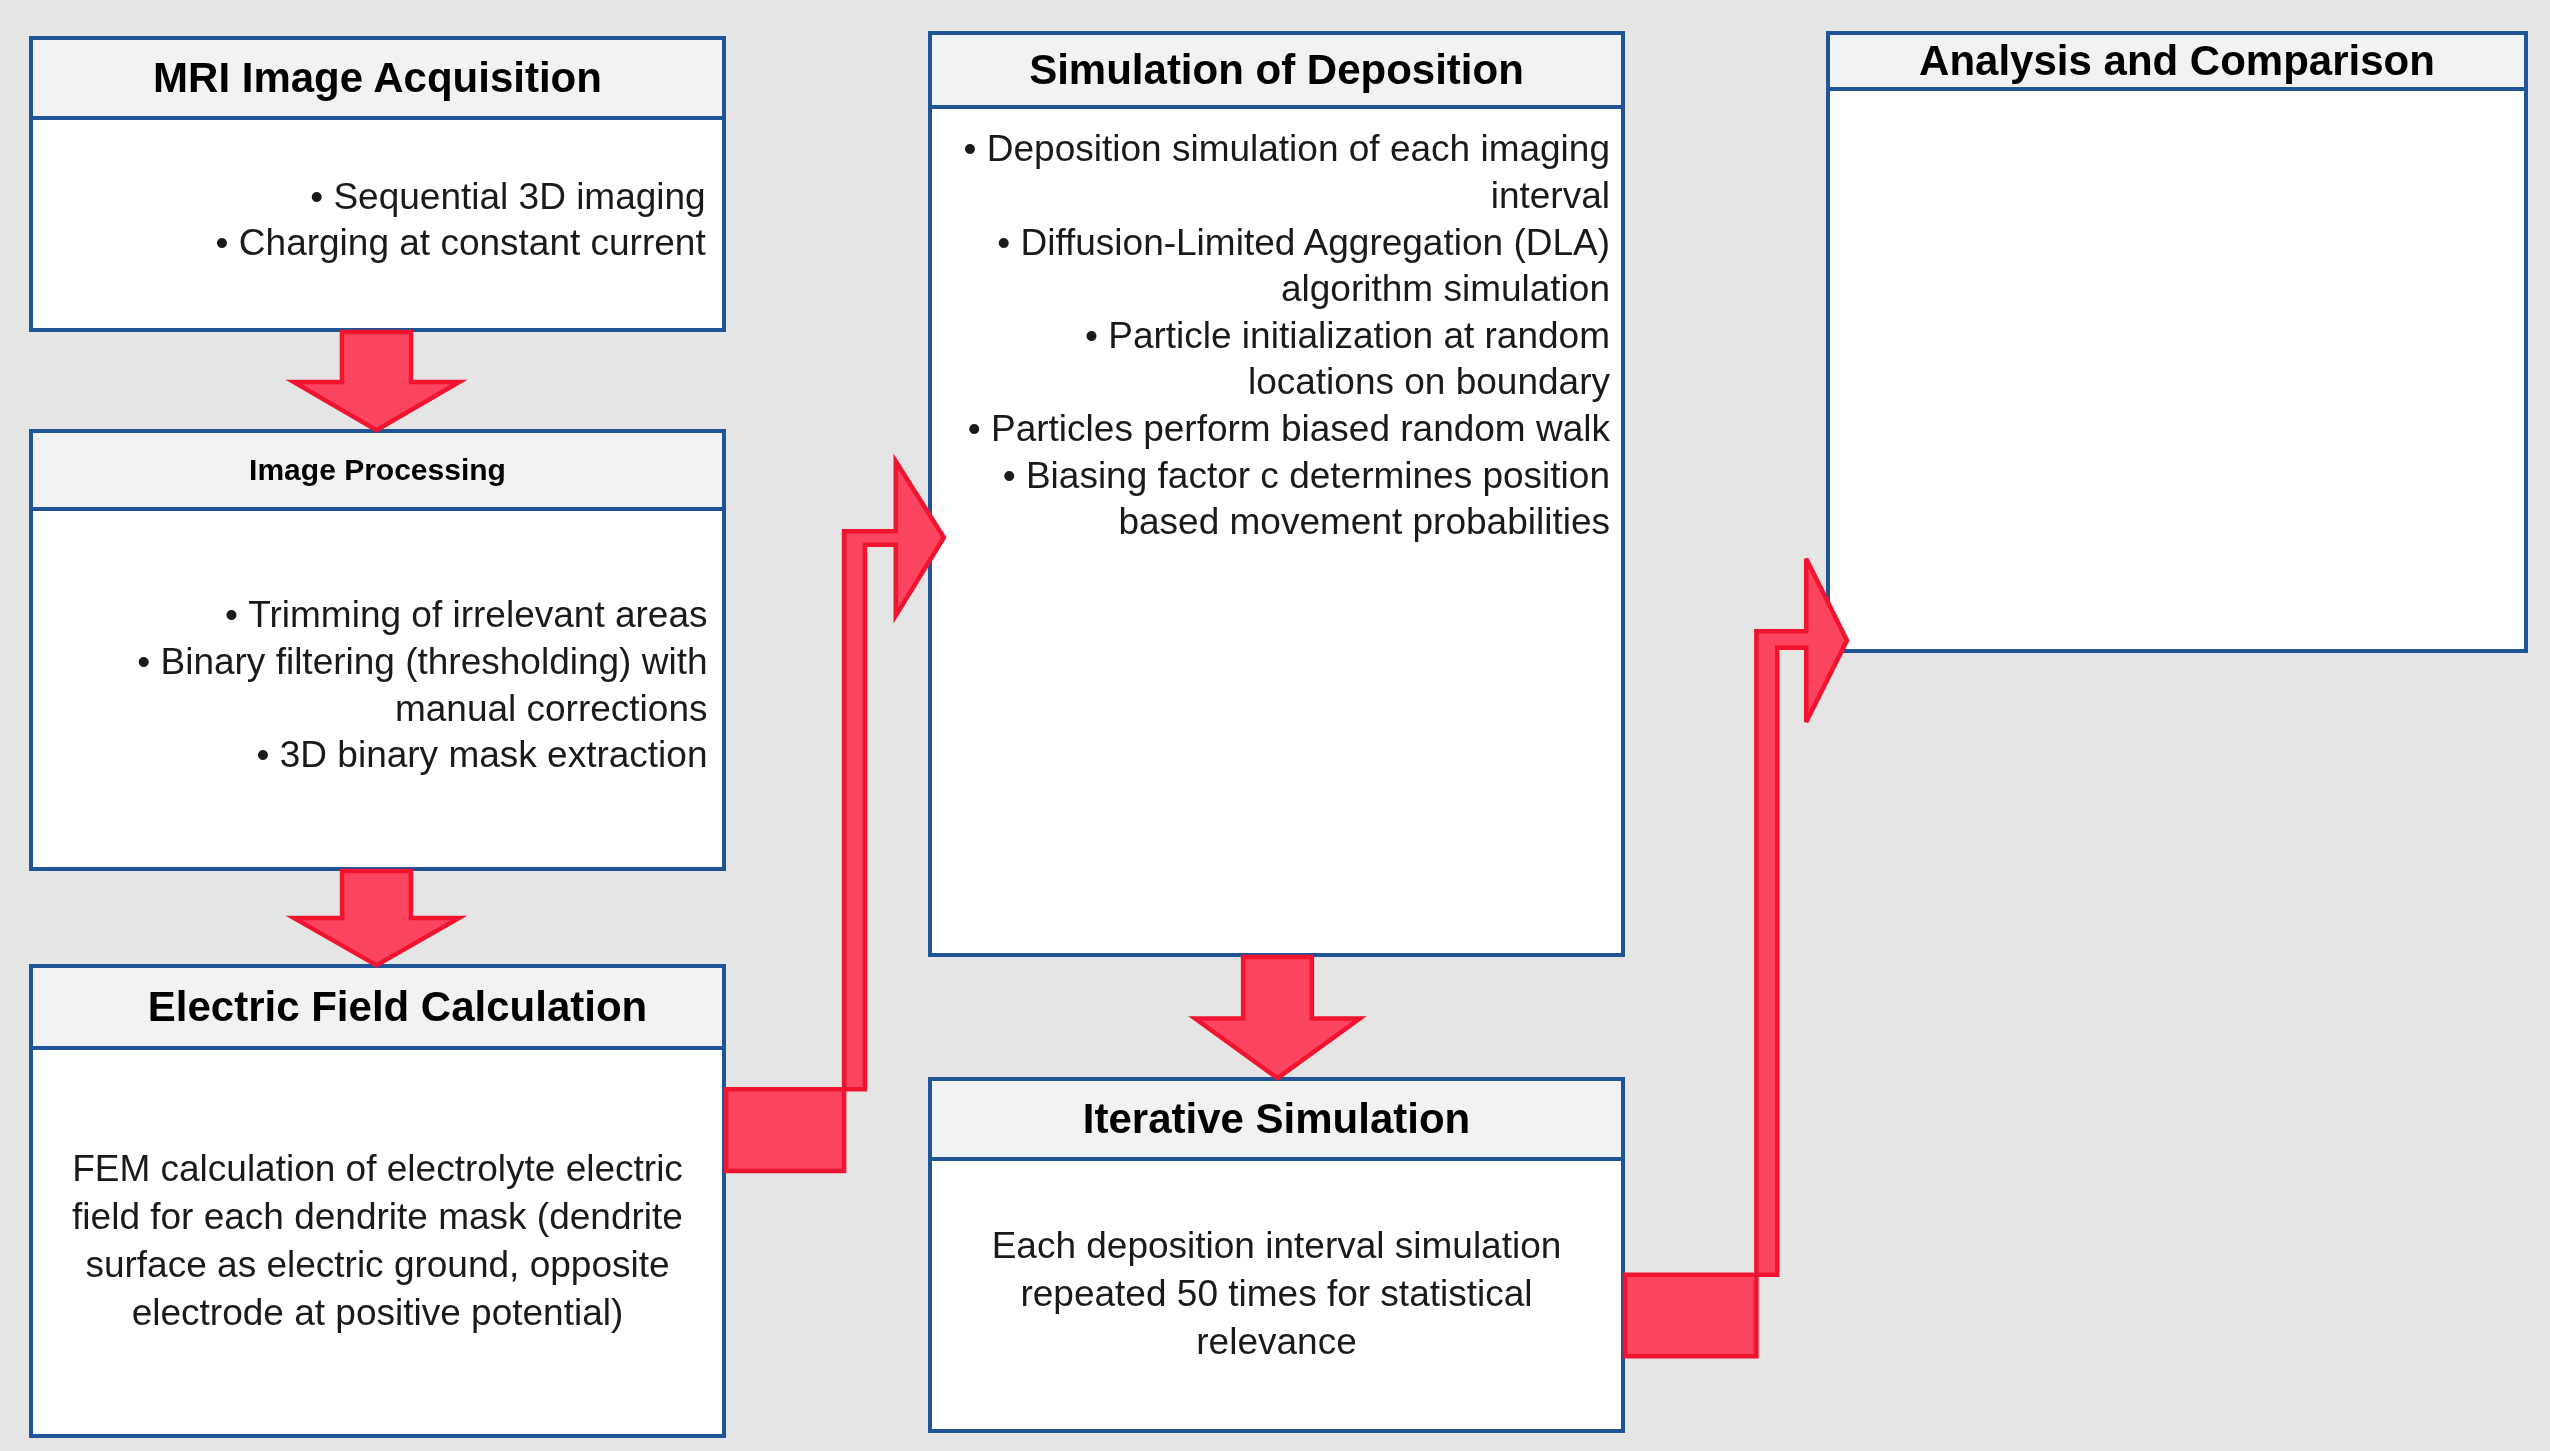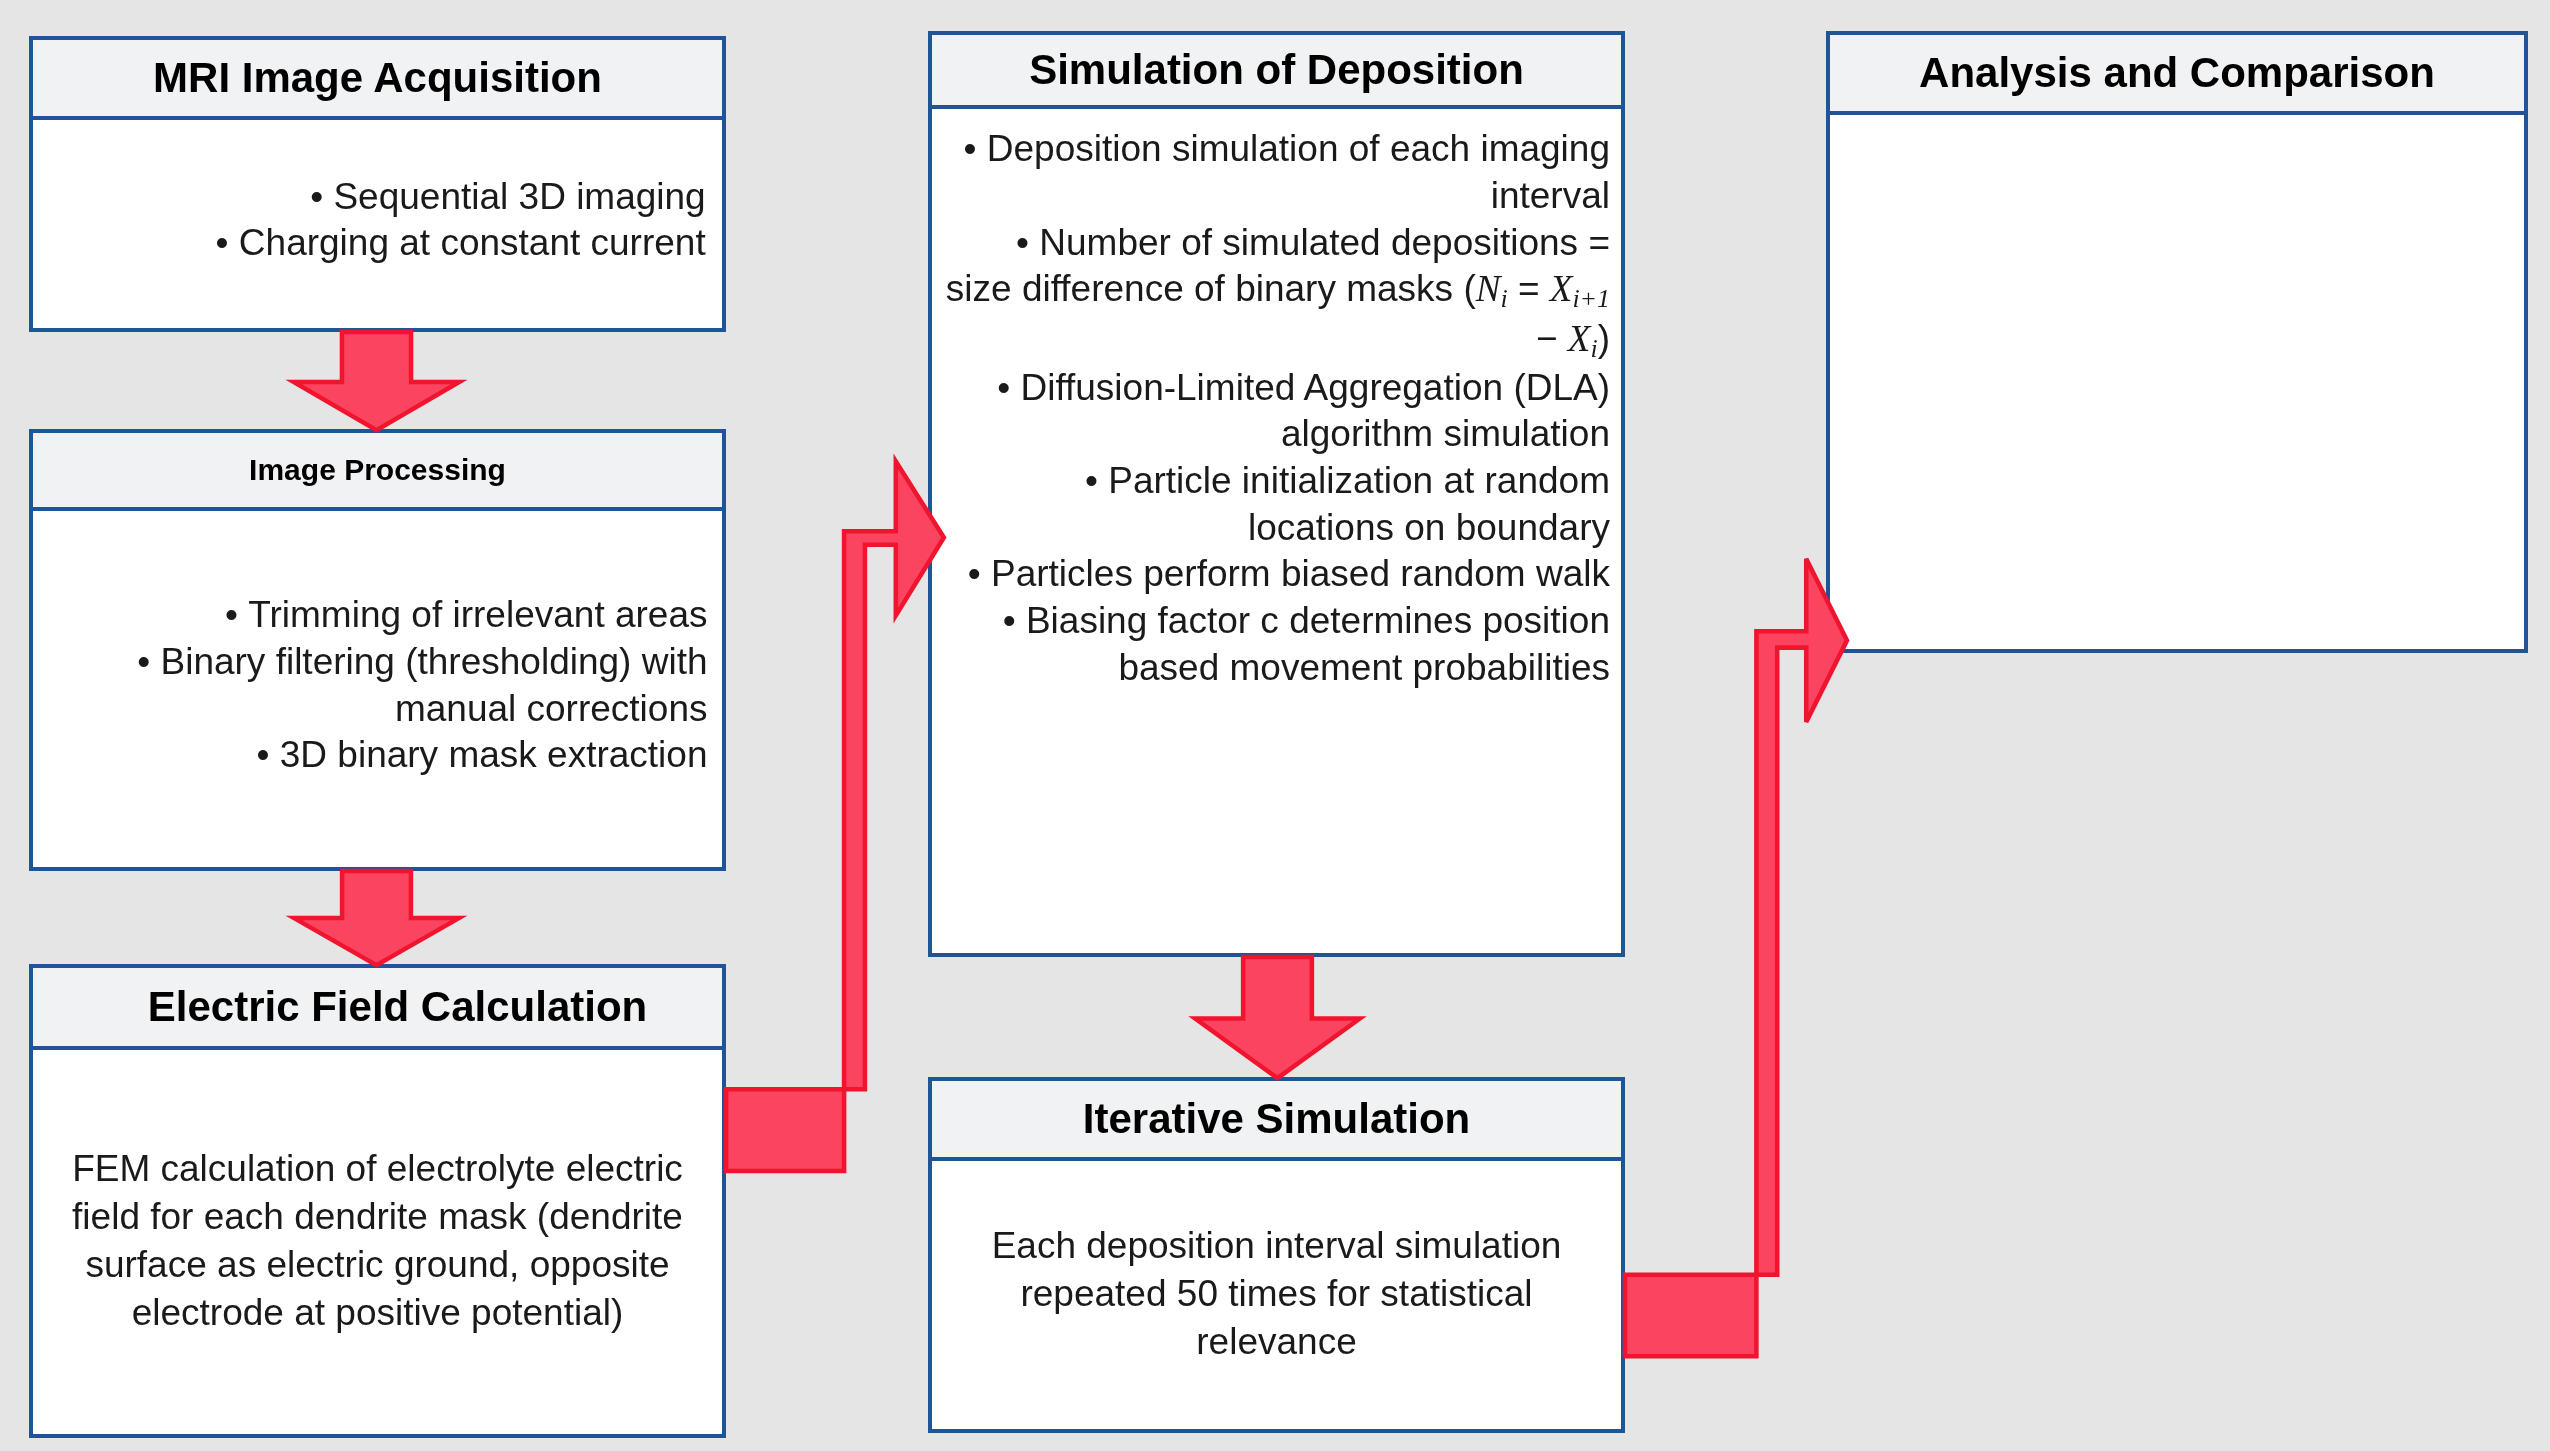--- a/index.html
+++ b/index.html
@@ -95,21 +95,21 @@
 
   #box-simdep        { left: 928px; top: 31px;   width: 697px;  height: 926px; gap: 12px; }
   #box-simdep .box-header   { height: 74px;  font-size: 42px; }
   #box-simdep .box-body     { padding: 5.4px 11px 9px; font-size: 37px; justify-content: flex-start;}
 
   #box-iter          { left: 928px; top: 1077px; width: 697px;  height: 356px; }
   #box-iter .box-header     { height: 80px;  font-size: 42px; }
   #box-iter .box-body       { padding: 22px 23.6px 23.6px; font-size: 37px; }
 
   #box-analysis      { left: 1826px; top: 31px;   width: 702px;  height: 622px; }
-  #box-analysis .box-header { height: 80px;  font-size: 42px; }
+  #box-analysis .box-header { height: 56px;  font-size: 42px; }
   #box-analysis .box-body   { padding: 27px 20px 25.4px; font-size: 37px; }
 
   
   .bullet-list li.b::before {
     content: "\2022\00a0";
   }
   .bullet-list li.bwide::before {
     content: "\2022\00a0\00a0\00a0\00a0";
   }
 
@@ -153,21 +153,20 @@
     <div class="box-body">
       <div class="plain-text">FEM calculation of electrolyte electric field for each dendrite mask (dendrite surface as electric ground, opposite electrode at positive potential)</div>
     </div>
   </div>
 
   <div class="flow-box" id="box-simdep">
     <div class="box-header">Simulation of Deposition</div>
     <div class="box-body">
       <ul class="bullet-list">
         <li class="b">Deposition simulation of each imaging interval</li>
-        <li class="b"><span>Number of simulated depositions = size difference of binary masks</span><span> <span>(</span><span class="math-italic">N</span><sub class="math-italic">i</sub> <span>=</span> <span class="math-italic">X</span><sub class="math-italic">i+1</sub> <span>−</span> <span class="math-italic">X</span><sub class="math-italic">i</sub><span>)</span></span></li>
         <li class="b">Diffusion-Limited Aggregation (DLA) algorithm simulation</li>
         <li class="b">Particle initialization at random locations on boundary</li>
         <li class="b">Particles perform biased random walk</li>
         <li class="b">Biasing factor c determines position based movement probabilities</li>
       </ul>
     </div>
   </div>
 
   <div class="flow-box" id="box-iter">
     <div class="box-header">Iterative Simulation</div>

